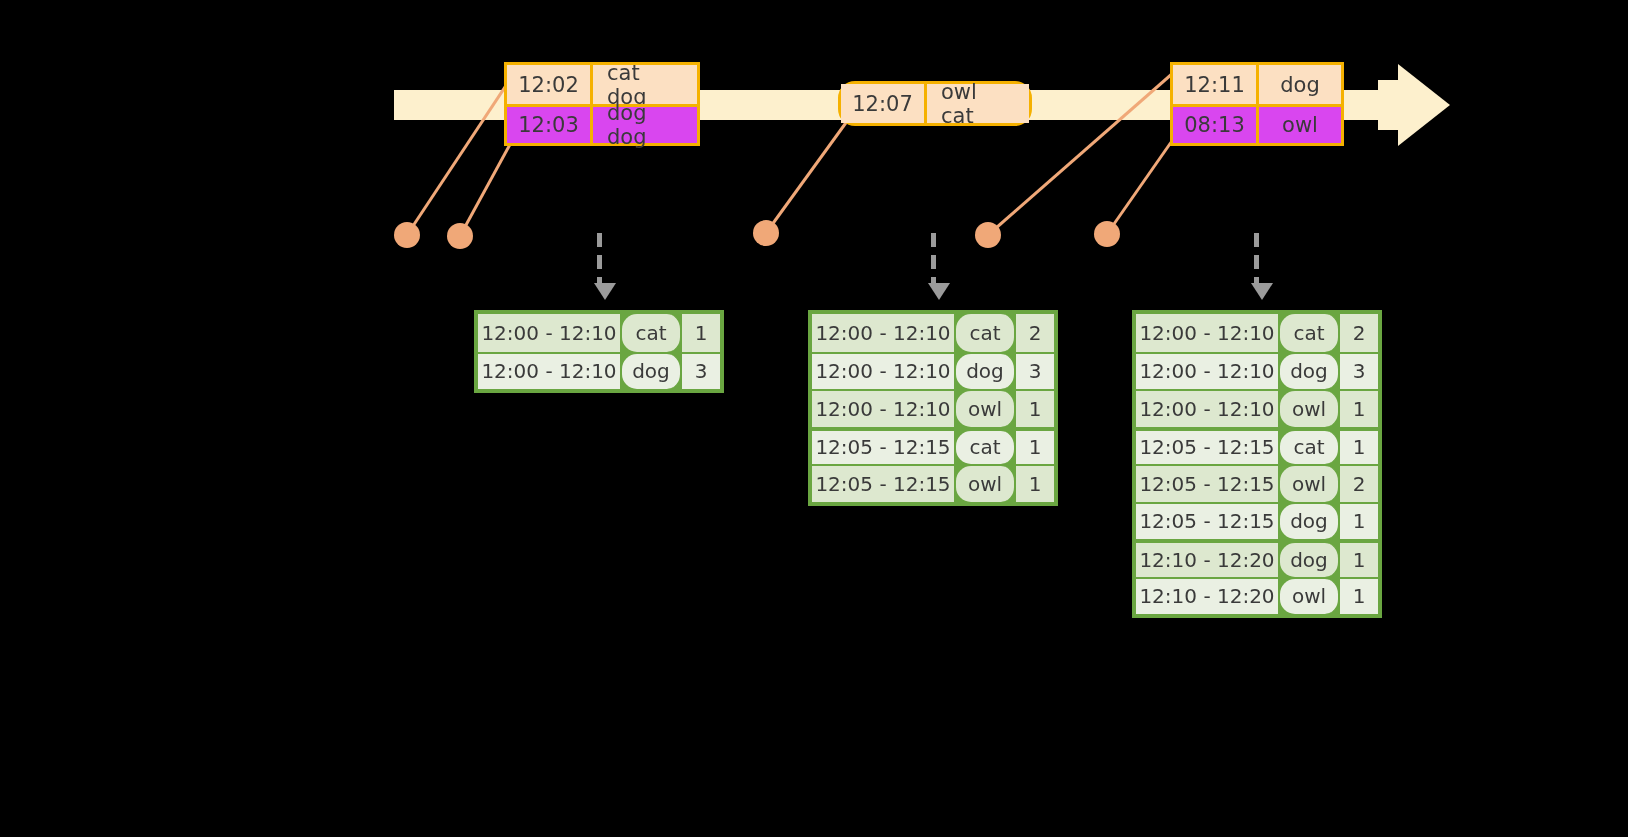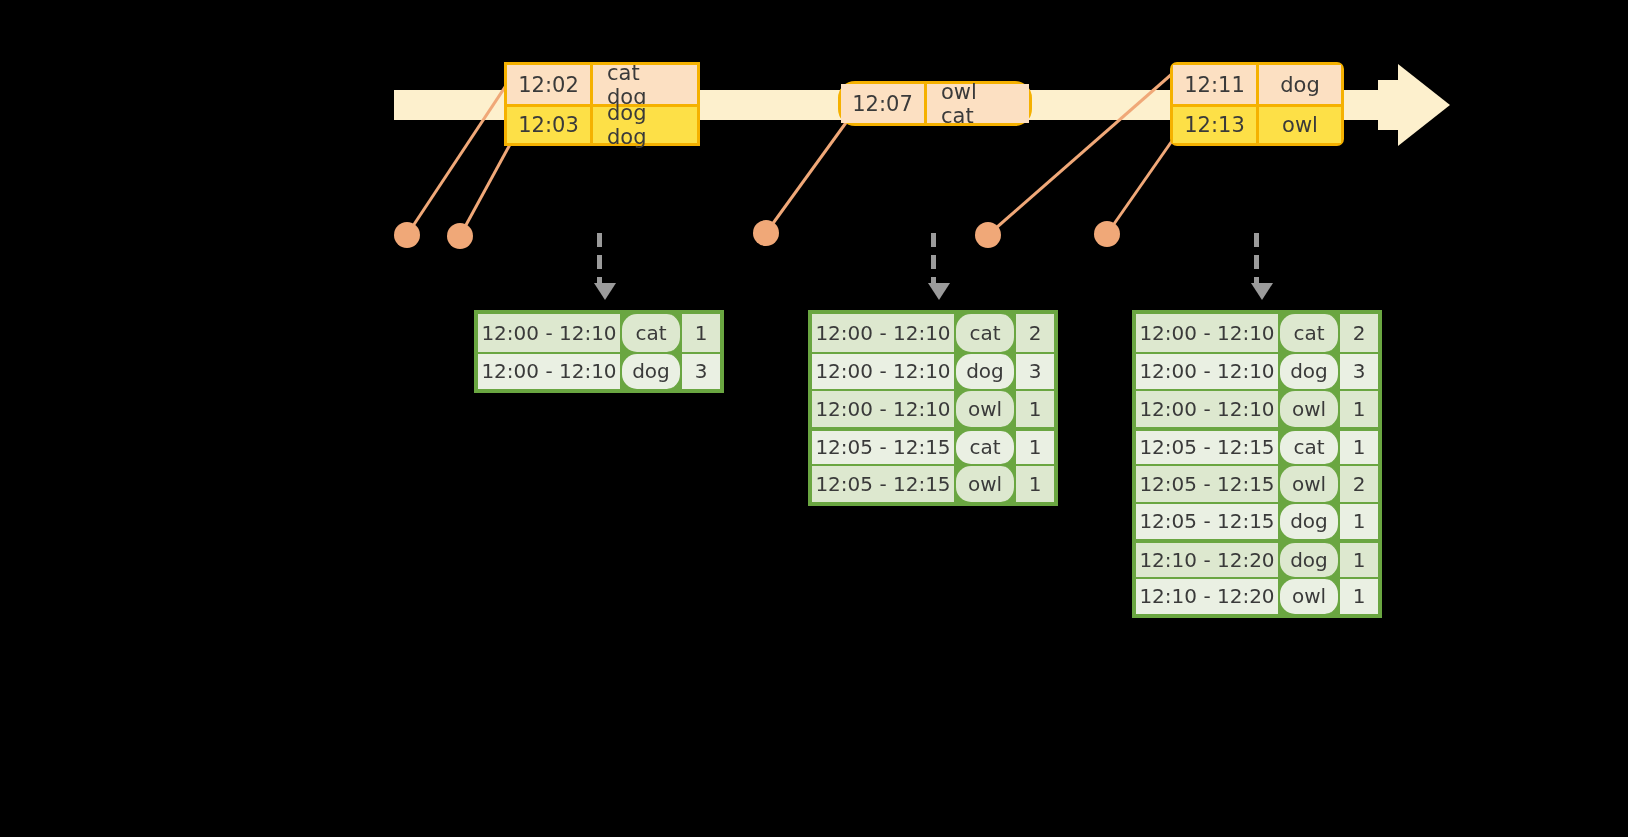--- a/index.html
+++ b/index.html
@@ -57,21 +57,21 @@
     flex-direction: column;
     background: #fdf0cd;
   }
   .evt-row {
     display: flex;
     height: 39px;
     box-sizing: border-box;
   }
   .evt-row + .evt-row { border-top: 3px solid #f5b100; }
   .evt-row.odd  .evt-time, .evt-row.odd  .evt-payload { background: #fce0c2; }
-  .evt-row.even .evt-time, .evt-row.even .evt-payload { background: #fde047; }
+  .evt-row.even .evt-time, .evt-row.even .evt-payload { background: #d946ef; }
   .evt-time {
     width: 86px;
     display: flex;
     align-items: center;
     justify-content: center;
     font-size: 21px;
     color: #3a3a3a;
     border-right: 3px solid #f5b100;
     box-sizing: border-box;
   }
@@ -81,21 +81,21 @@
     align-items: center;
     justify-content: center;
     font-size: 21px;
     color: #3a3a3a;
     box-sizing: border-box;
     padding: 0 14px;
   }
 
   #evt-box-1 { left: 504px; top: 62px;  width: 196px; }
   #evt-box-2 { left: 838px; top: 81px;  width: 194px; border-radius: 17px; }
-  #evt-box-3 { left: 1170px; top: 62px; width: 174px; border-radius: 7px; }
+  #evt-box-3 { left: 1170px; top: 62px; width: 174px; }
 
   
   #connectors {
     position: absolute;
     left: 0; top: 0;
     width: 1628px;
     height: 837px;
     pointer-events: none;
   }
 
@@ -198,21 +198,21 @@
       <div class="evt-payload">owl cat</div>
     </div>
   </div>
 
   <div class="evt-box" id="evt-box-3">
     <div class="evt-row odd">
       <div class="evt-time">12:11</div>
       <div class="evt-payload">dog</div>
     </div>
     <div class="evt-row even">
-      <div class="evt-time">12:13</div>
+      <div class="evt-time">08:13</div>
       <div class="evt-payload">owl</div>
     </div>
   </div>
 
   <div class="dash-arrow" id="dash-1">
     <div class="dash-line"></div>
     <div class="dash-head"></div>
   </div>
   <div class="dash-arrow" id="dash-2">
     <div class="dash-line"></div>

